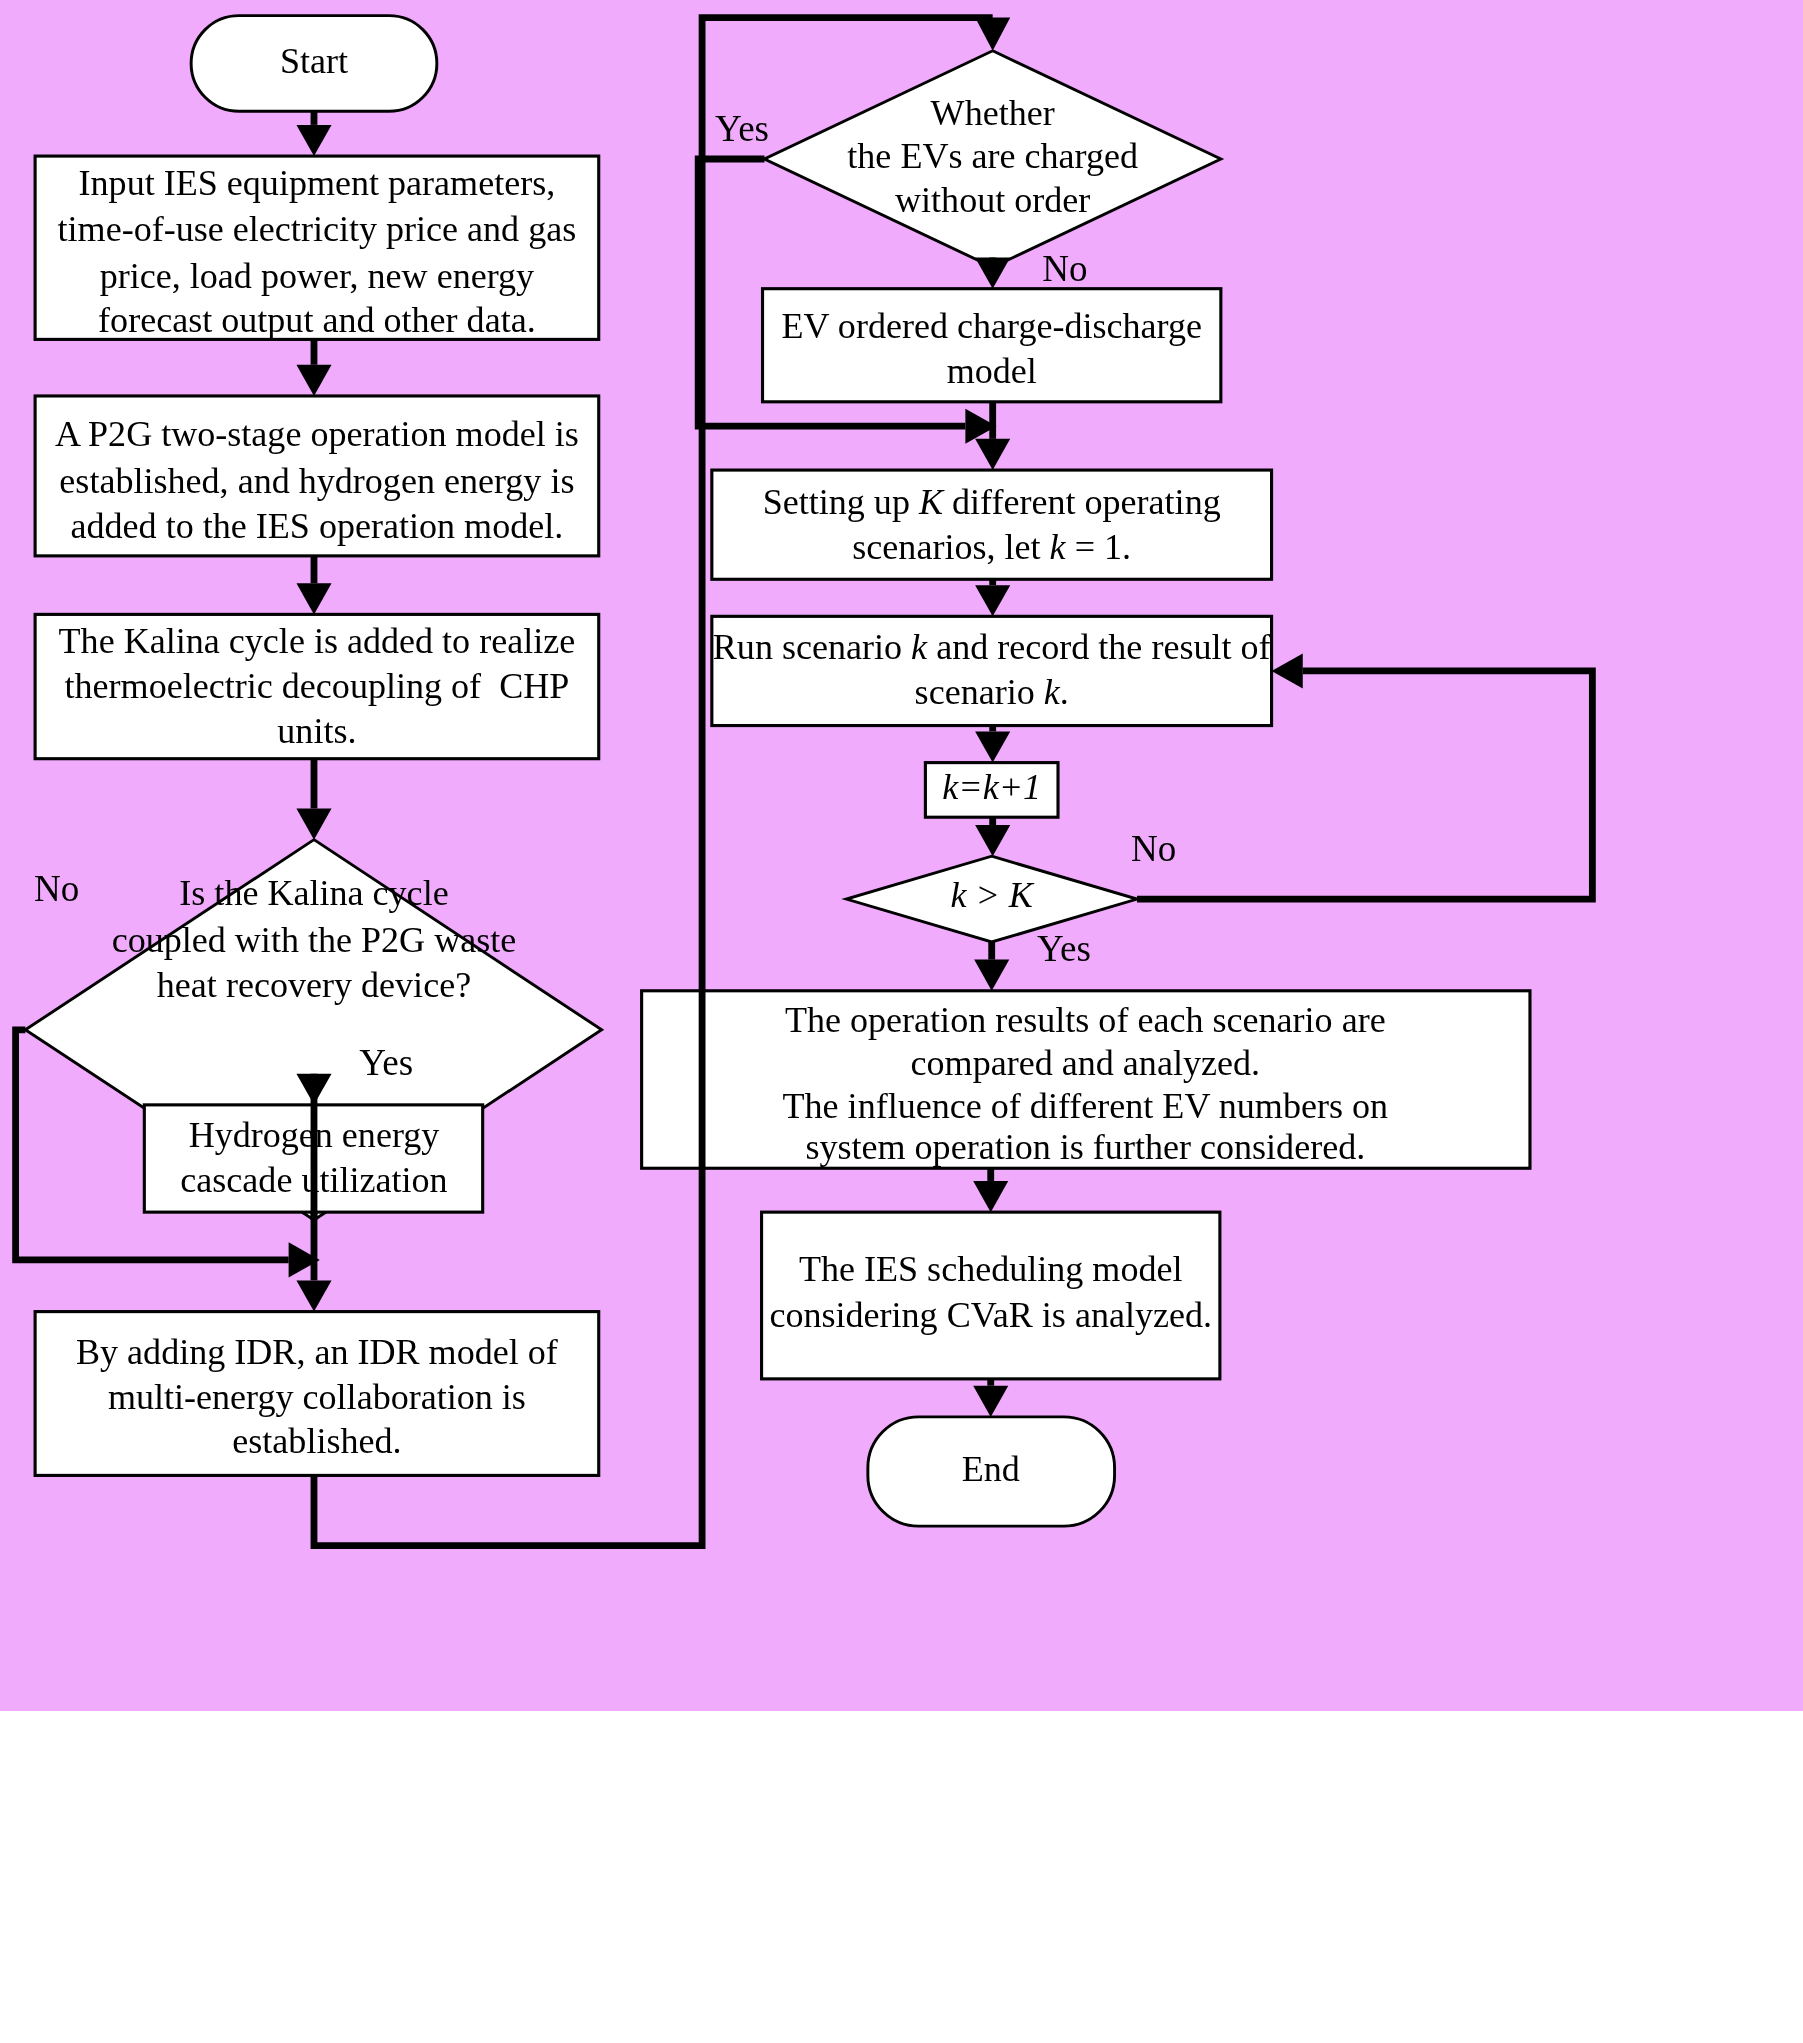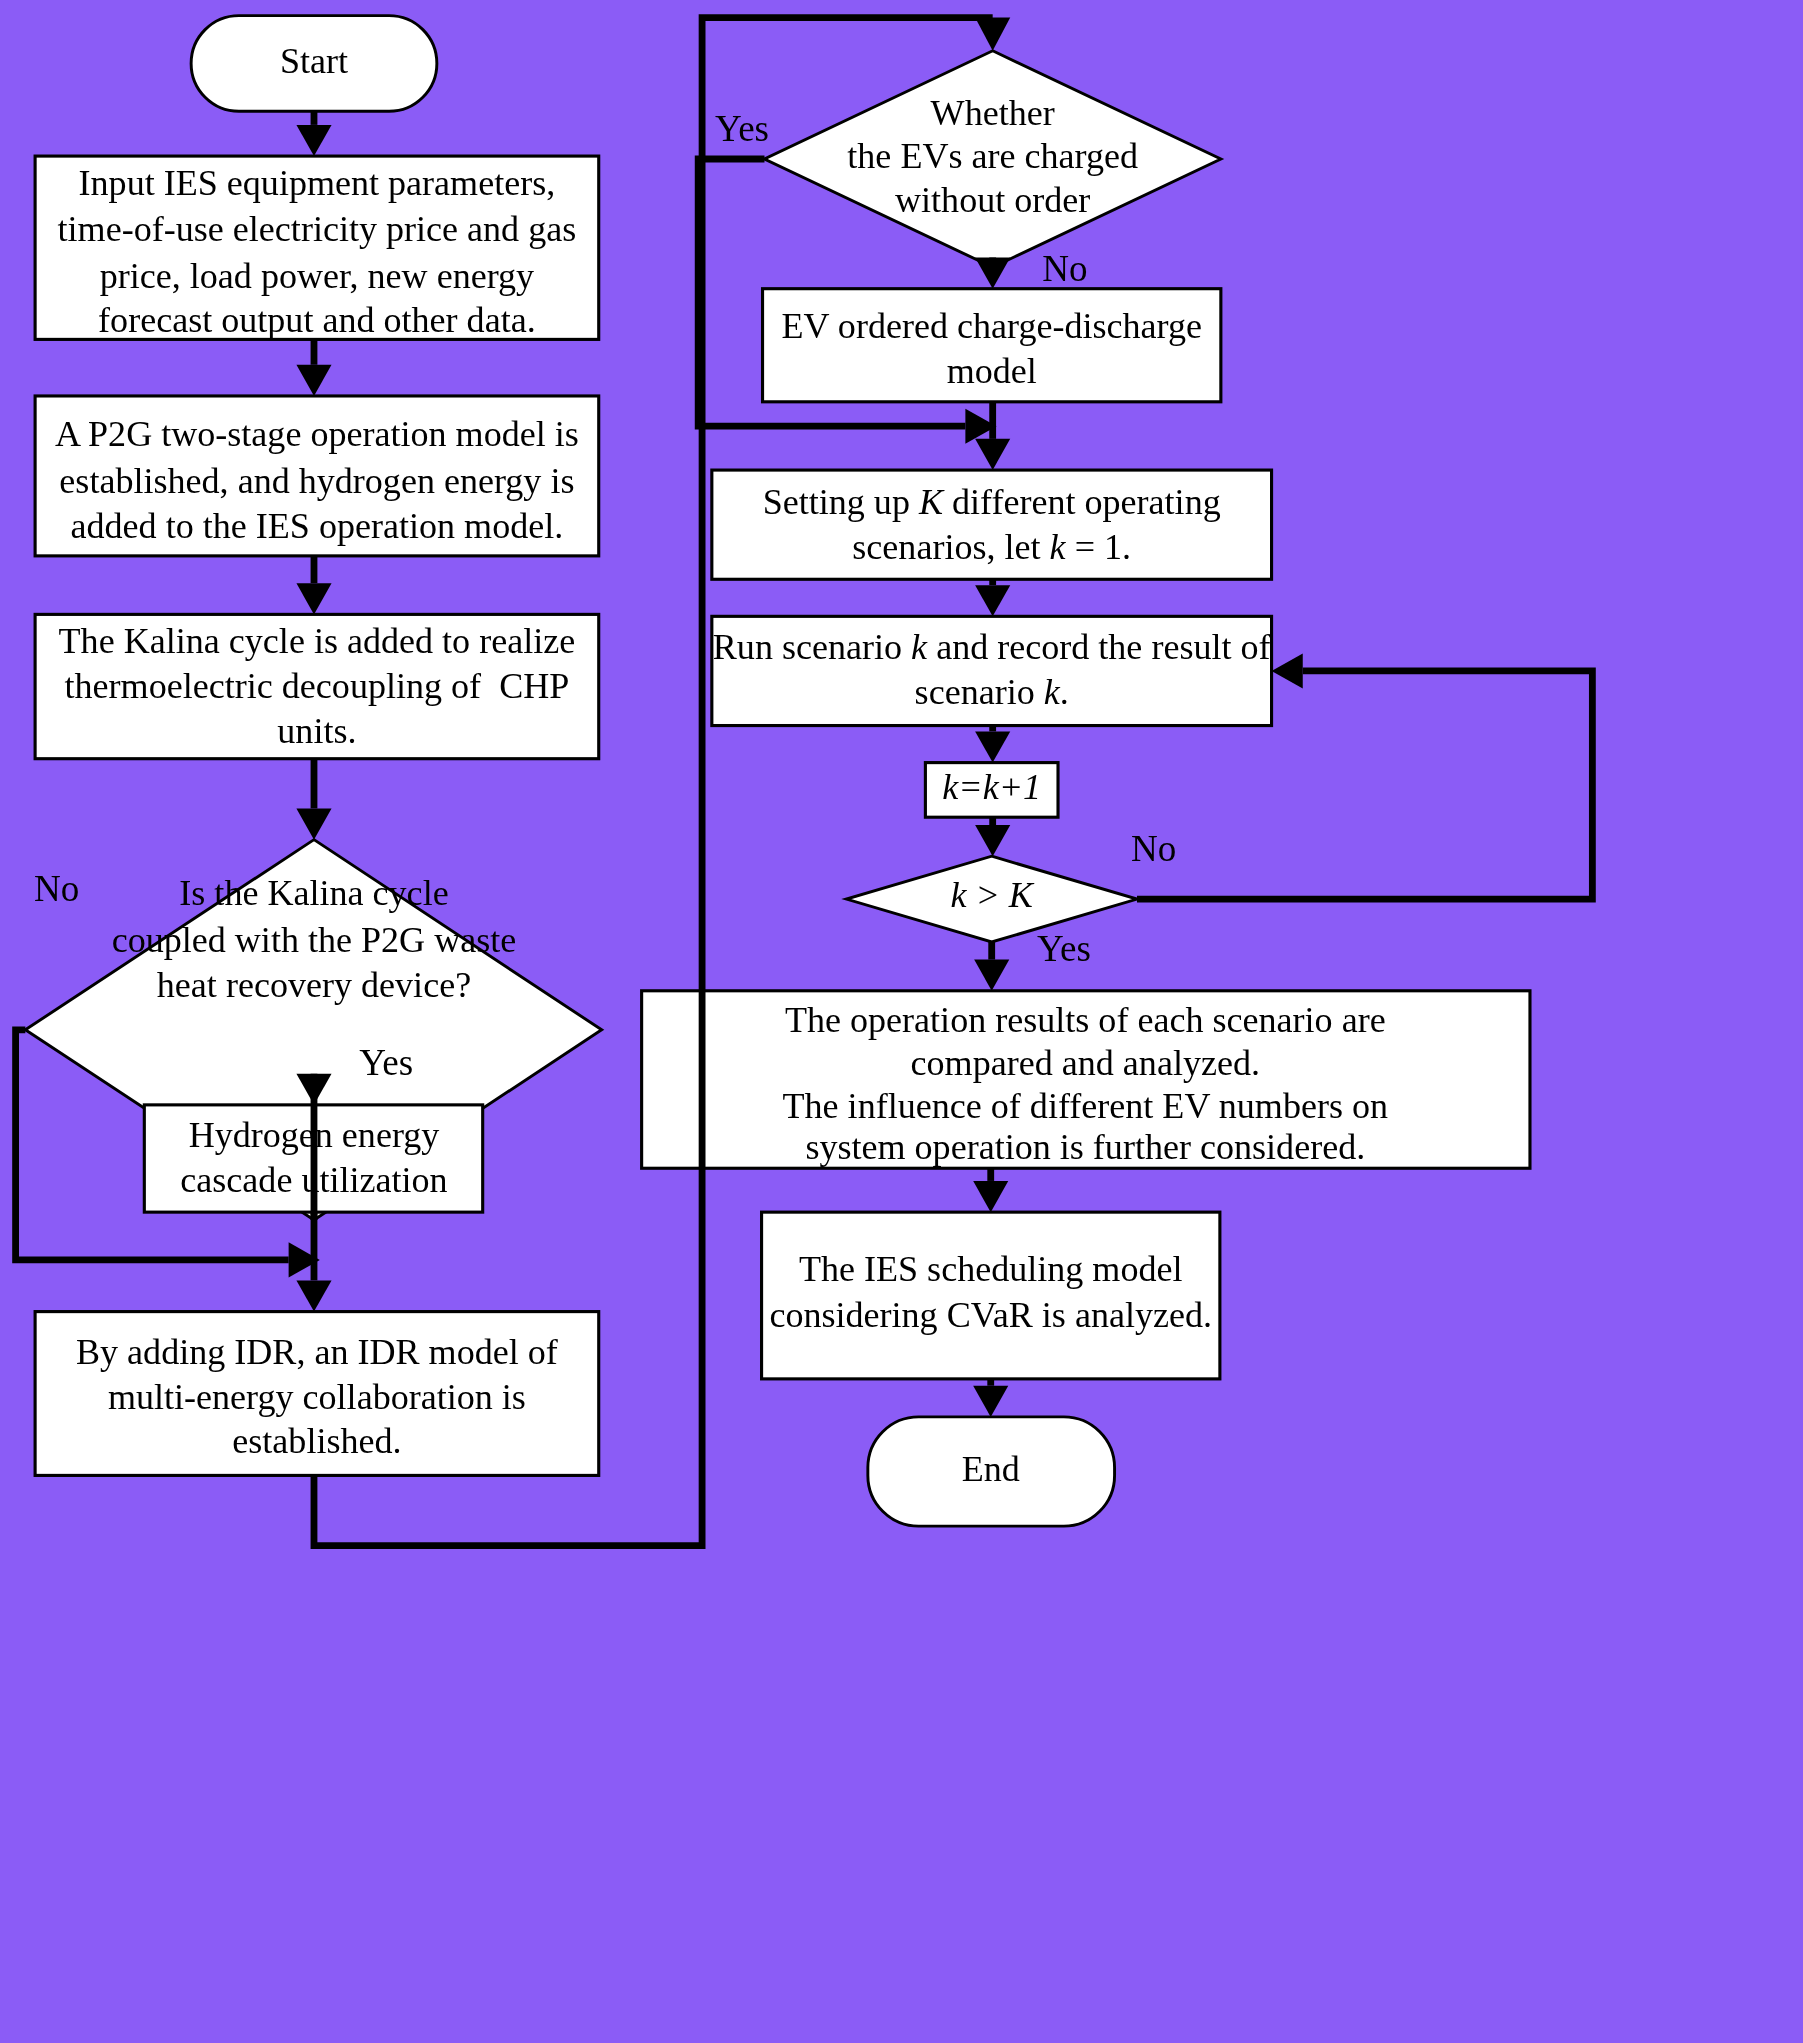--- a/index.html
+++ b/index.html
@@ -3,22 +3,22 @@
 <meta charset="utf-8">
 <style>
   html, body {
     margin: 0;
     padding: 0;
     background: #ffffff;
   }
   #page {
     position: relative;
     width: 1803px;
-    height: 2043px;
-    background: #8b5cf6;
+    height: 1711px;
+    background: #f0abfc;
     font-family: "Liberation Serif", "DejaVu Serif", serif;
     overflow: hidden;
   }
   svg#flow {
     position: absolute;
     left: 0;
     top: 0;
     width: 1803px;
     height: 2043px;
   }

